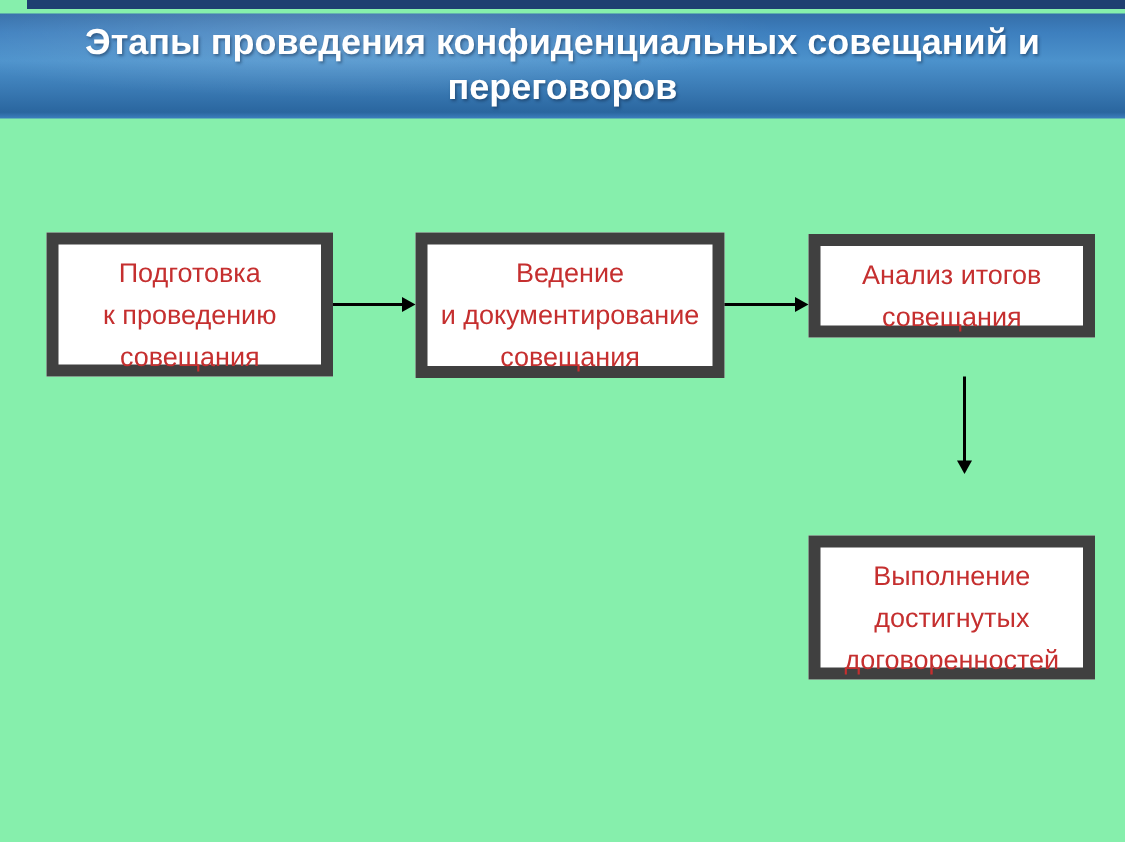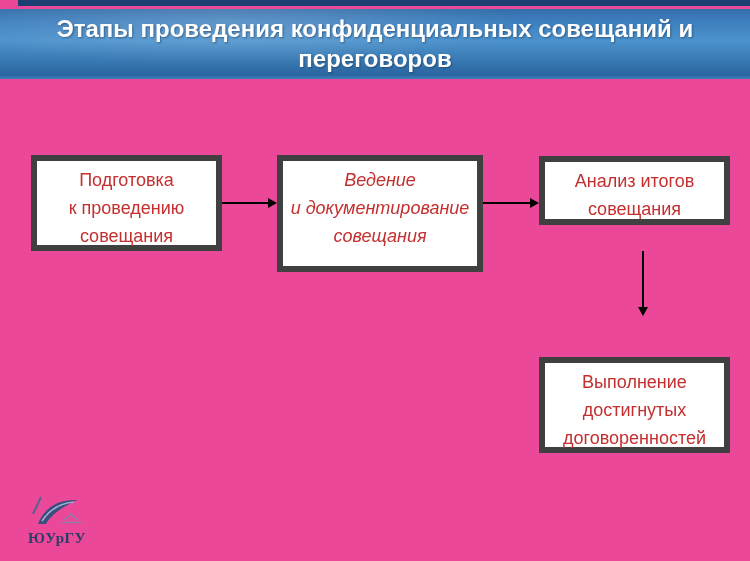--- a/index.html
+++ b/index.html
@@ -5,21 +5,21 @@
   html, body {
     margin: 0;
     padding: 0;
     background: #ffffff;
     font-family: "Liberation Sans", sans-serif;
   }
   .slide {
     position: relative;
     width: 750px;
     height: 561px;
-    background: #ec4899;
+    background: #86efac;
     overflow: hidden;
   }
 
   
   .top-strip {
     position: absolute;
     left: 18px;
     top: 0;
     width: 732px;
     height: 6px;
@@ -46,31 +46,31 @@
     text-align: center;
     line-height: 1.25;
     white-space: pre-line;
     text-shadow: 1px 1px 2px rgba(10, 30, 60, 0.45);
   }
 
   
   .flow-box {
     position: absolute;
     box-sizing: border-box;
-    border: 6px solid #404040;
+    border: 8px solid #404040;
     background: #ffffff;
     color: #c52f2f;
     font-size: 18px;
     line-height: 1.55;
     text-align: center;
     padding-top: 6px;
     white-space: pre-line;
   }
   .box-preparation   { left: 31px;  top: 155px; width: 191px; height: 96px; }
-  .box-conduct       { left: 277px; top: 155px; width: 206px; height: 117px; font-style: italic; }
+  .box-conduct       { left: 277px; top: 155px; width: 206px; height: 97px; }
   .box-analysis      { left: 539px; top: 156px; width: 191px; height: 69px; }
   .box-implementation{ left: 539px; top: 316px; width: 191px; height: 96px; margin-top: 41px; }
 
   .arrow-line-h {
     position: absolute;
     height: 2px;
     background: #000000;
   }
   .arrow-line-v {
     position: absolute;
@@ -161,24 +161,14 @@
       <div class="arrow-head-right a2-head"></div>
     </div>
 
     <div>
       <div class="arrow-line-v a3-line"></div>
       <div class="arrow-head-down a3-head"></div>
     </div>
 
   </div>
 
-  <div class="university-logo">
-    <svg class="logo-emblem" width="54" height="36" viewBox="0 0 54 36" xmlns="http://www.w3.org/2000/svg">
-      <path d="M3,21 L11,4" stroke="#55658a" stroke-width="2" fill="none"></path>
-      <path d="M8,31 C14,15 28,6 47,7 C35,13 22,20 16,31 Z" fill="#3b4f7e"></path>
-      <path d="M12,28 C20,16 32,10 44,9" stroke="#9fb1cf" stroke-width="1.5" fill="none"></path>
-      <path d="M34,27 l7,-6 l7,6" stroke="#7d8aa5" stroke-width="1.2" fill="none"></path>
-      <line x1="31" y1="29.5" x2="52" y2="29.5" stroke="#7d8aa5" stroke-width="1.2"></line>
-    </svg>
-    <span class="logo-text">ЮУрГУ</span>
-  </div>
 
 </div>
 
 </body></html>

